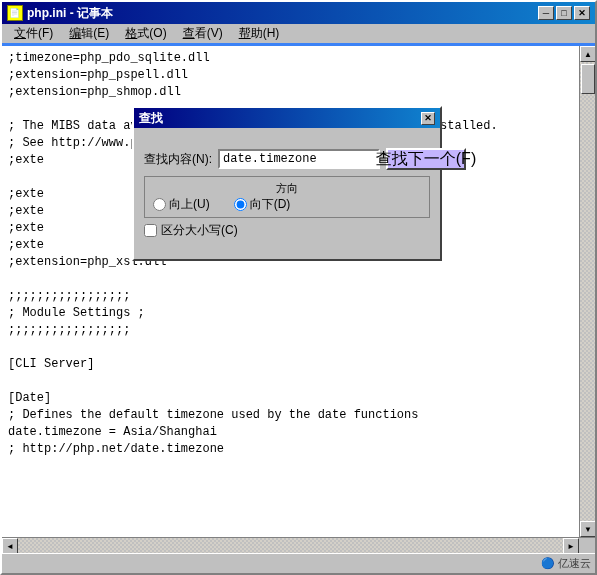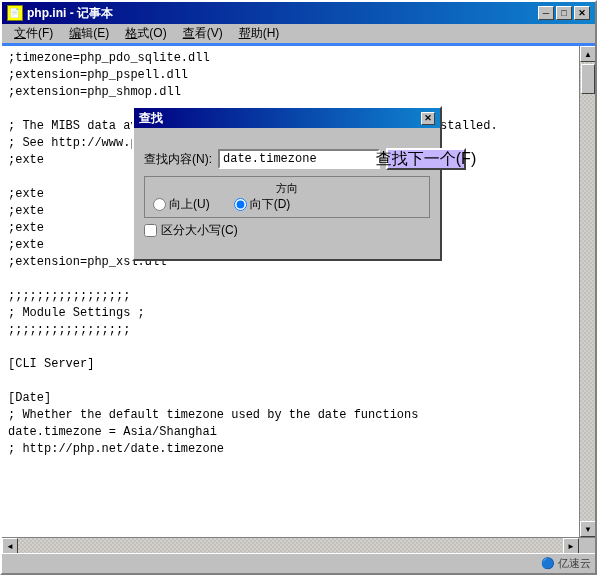--- a/index.html
+++ b/index.html
@@ -390,21 +390,21 @@
       <div class="text-line">;exte</div>
       <div class="text-line">;extension=php_xsl.dll</div>
       <div class="text-line">&nbsp;</div>
       <div class="text-line">;;;;;;;;;;;;;;;;;</div>
       <div class="text-line">; Module Settings ;</div>
       <div class="text-line">;;;;;;;;;;;;;;;;;</div>
       <div class="text-line">&nbsp;</div>
       <div class="text-line">[CLI Server]</div>
       <div class="text-line">&nbsp;</div>
       <div class="text-line">[Date]</div>
-      <div class="text-line">; Whether the default timezone used by the date functions</div>
+      <div class="text-line">; Defines the default timezone used by the date functions</div>
       <div class="text-line">date.timezone = Asia/Shanghai</div>
       <div class="text-line">; http://php.net/date.timezone</div>
       <div class="text-line">&nbsp;</div>
 
     </div>
 
     <div class="scrollbar-v">
       <div class="scrollbar-btn">▲</div>
       <div class="scrollbar-track">
         <div class="scrollbar-thumb"></div>

